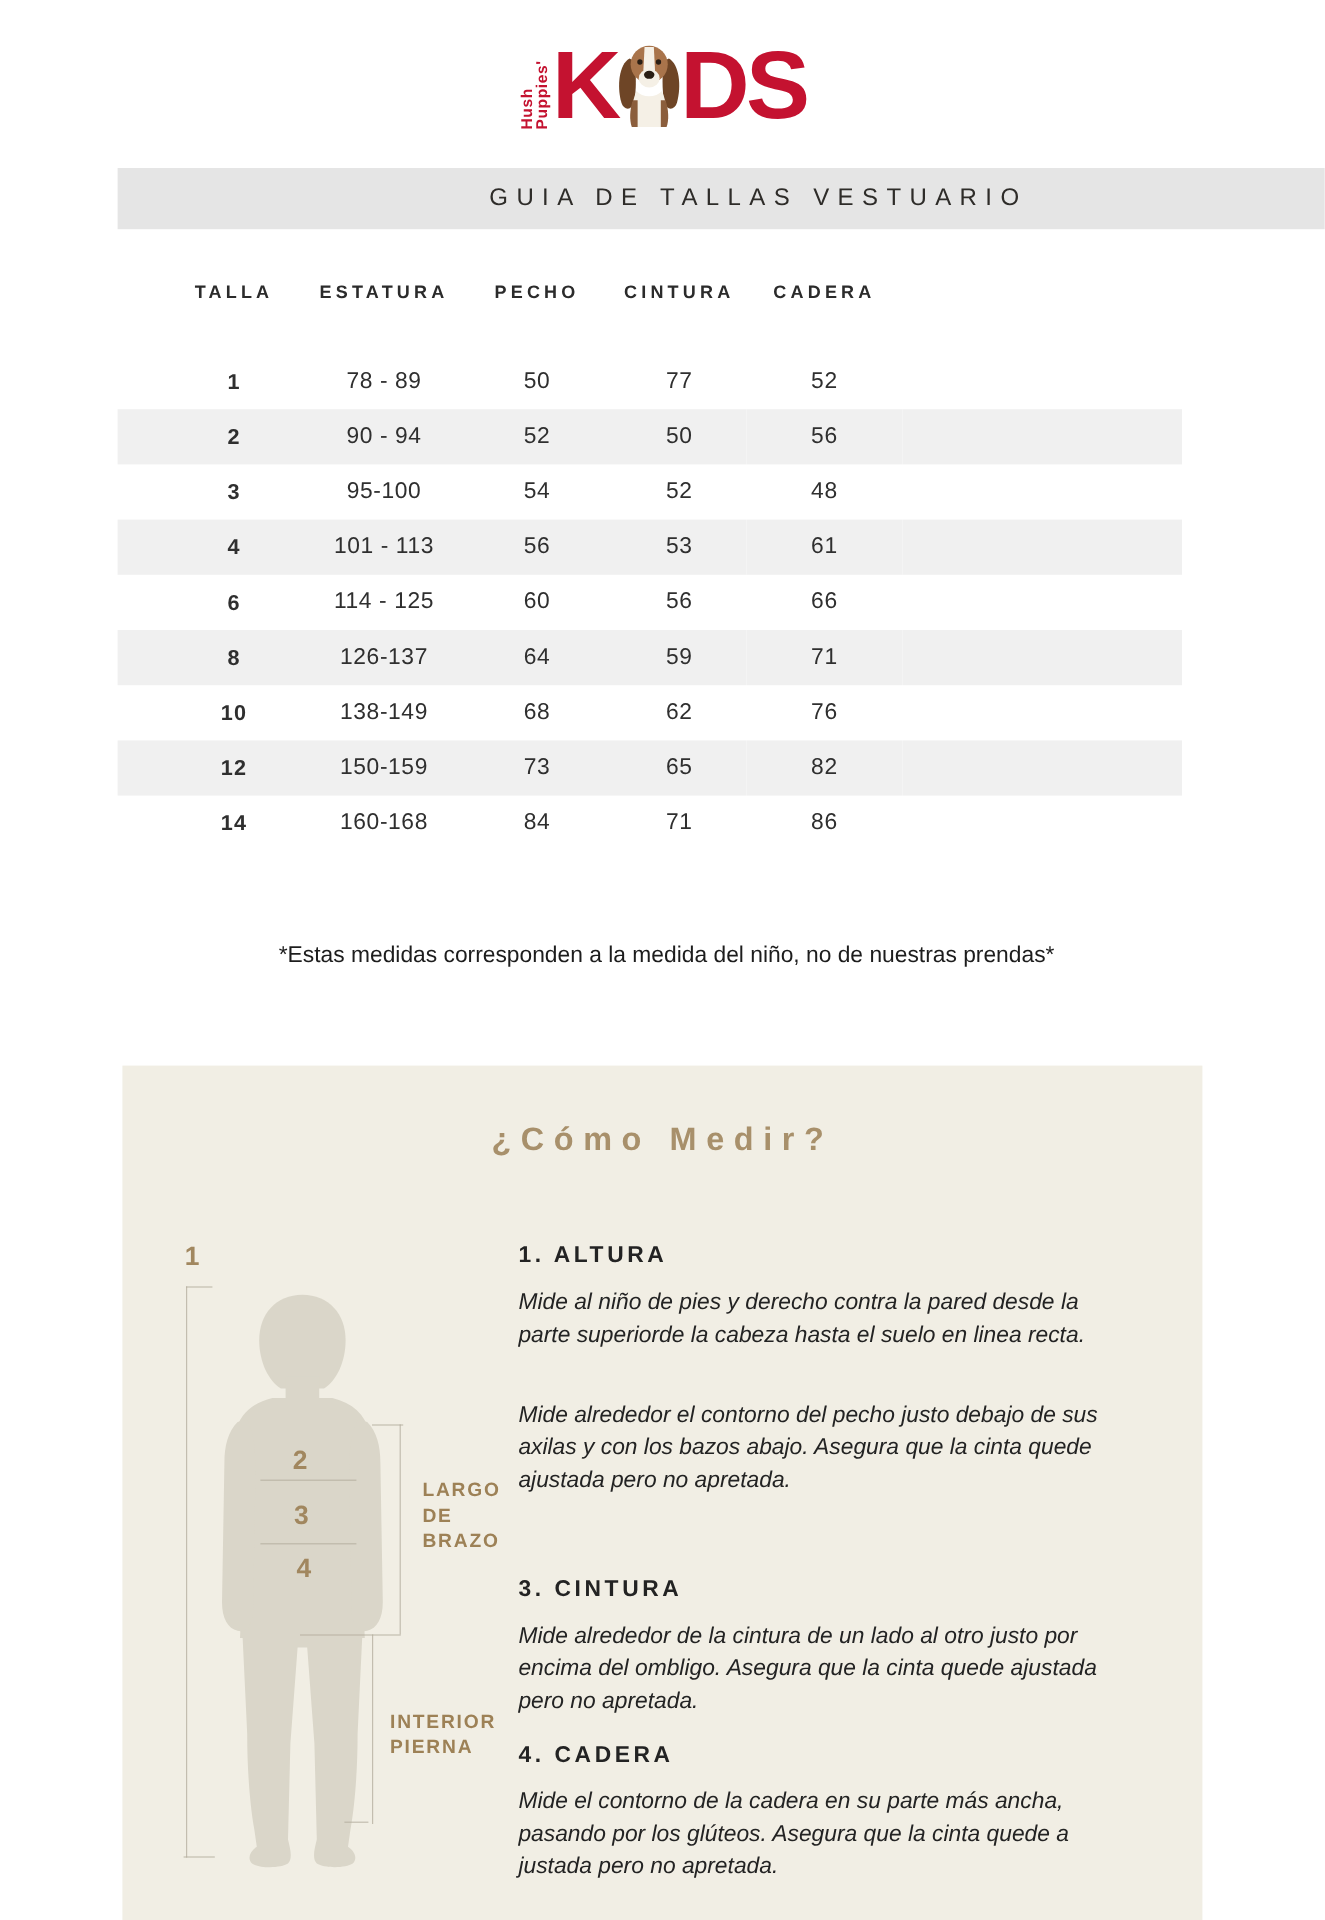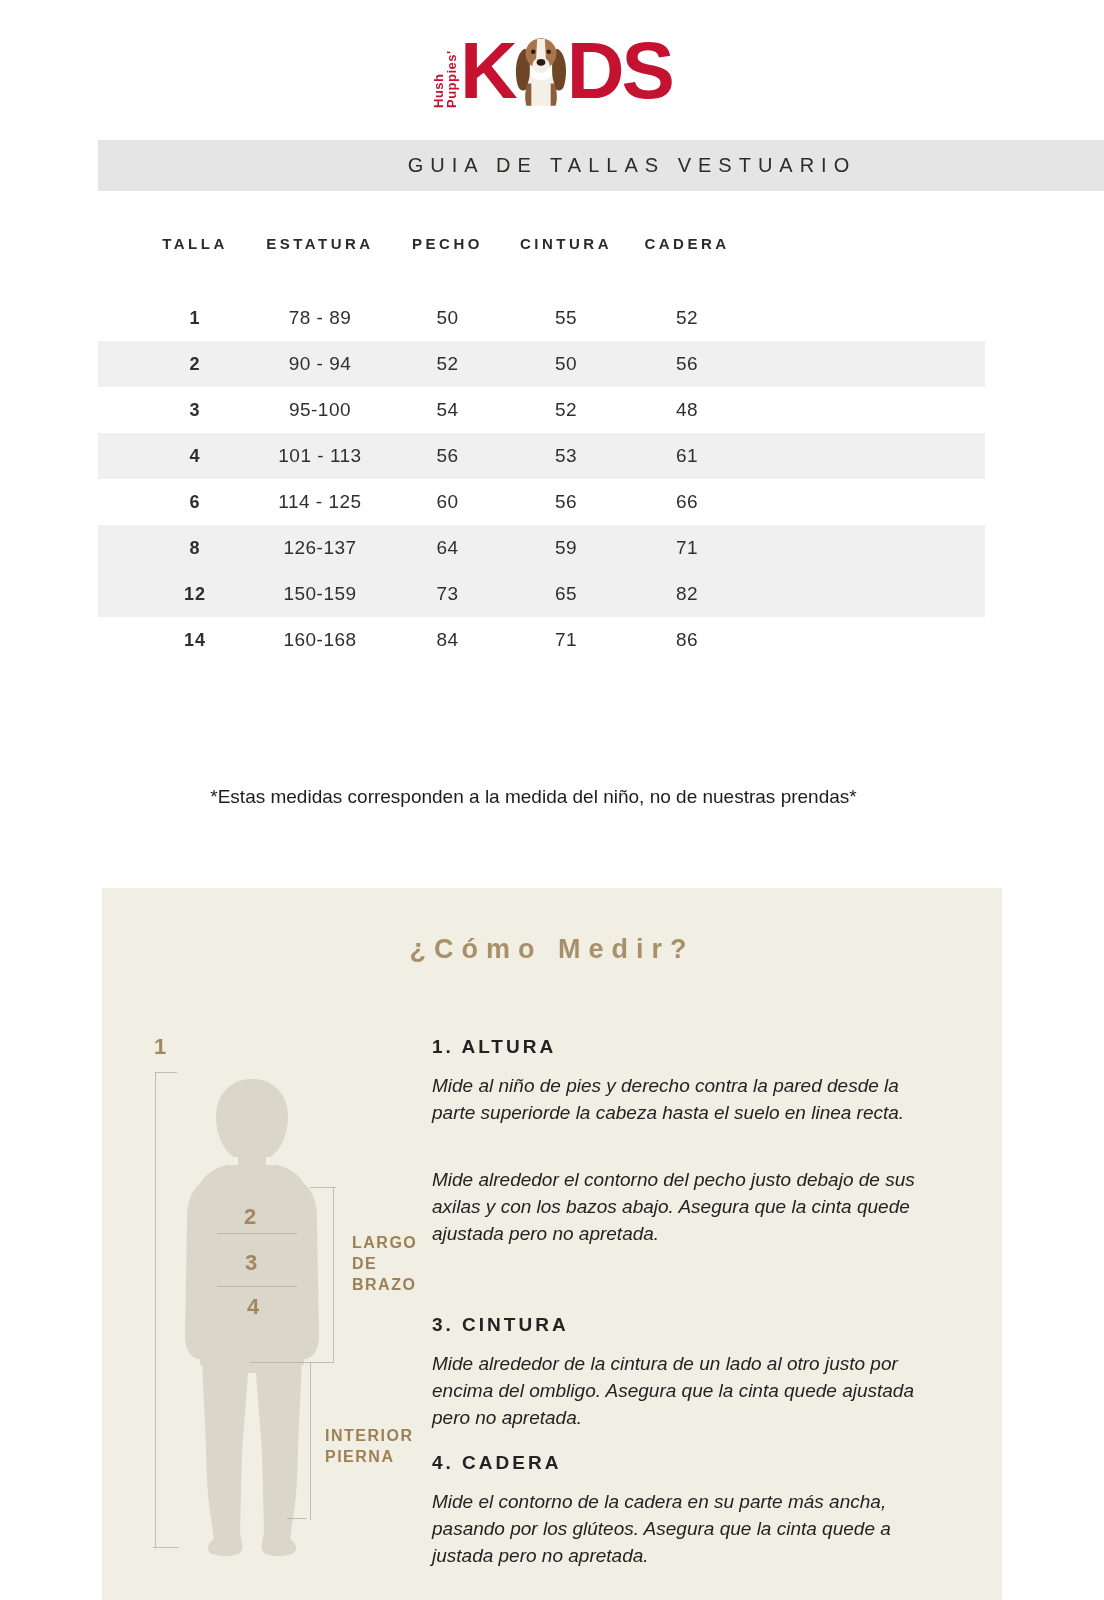--- a/index.html
+++ b/index.html
@@ -25,21 +25,21 @@
   .size-table{position:absolute;left:98px;top:222px;width:887px;border-collapse:collapse;
         table-layout:fixed;}
   .size-table th{font-size:15px;font-weight:bold;letter-spacing:3.5px;color:#2b2b2b;
         padding:12px 0 42px 0;line-height:19px;vertical-align:top;text-align:center;}
   .size-table td{height:44px;font-size:19px;text-align:center;color:#2f2f2f;
         letter-spacing:.5px;}
   .size-table td.talla{font-weight:bold;font-size:18px;letter-spacing:1px;}
   .size-table tr.striped{background:#F0F0F0;}
 
   
-  .note{position:absolute;left:90px;top:786px;width:887px;text-align:center;
+  .note{position:absolute;left:112px;top:786px;width:887px;text-align:center;
         font-size:19px;color:#1d1d1d;}
 
   
   .panel{position:absolute;left:102px;top:888px;width:900px;height:742px;
         background:#F1EEE4;}
   .panel-title{position:absolute;left:0;top:46px;width:100%;text-align:center;
         font-size:27px;font-weight:bold;letter-spacing:8px;color:#A8906B;}
 
   
   .silhouette{position:absolute;left:80px;top:185px;width:140px;height:490px;}
@@ -104,21 +104,21 @@
           <th>CADERA</th>
           <th></th>
         </tr>
     </thead>
     <tbody>
         <tr>
           <td></td>
           <td class="talla">1</td>
           <td>78 - 89</td>
           <td>50</td>
-          <td>55</td>
+          <td>77</td>
           <td>52</td>
           <td></td>
         </tr>
         <tr class="striped">
           <td></td>
           <td class="talla">2</td>
           <td>90 - 94</td>
           <td>52</td>
           <td>50</td>
           <td>56</td>
@@ -151,20 +151,29 @@
           <td>66</td>
           <td></td>
         </tr>
         <tr class="striped">
           <td></td>
           <td class="talla">8</td>
           <td>126-137</td>
           <td>64</td>
           <td>59</td>
           <td>71</td>
+          <td></td>
+        </tr>
+        <tr>
+          <td></td>
+          <td class="talla">10</td>
+          <td>138-149</td>
+          <td>68</td>
+          <td>62</td>
+          <td>76</td>
           <td></td>
         </tr>
         <tr class="striped">
           <td></td>
           <td class="talla">12</td>
           <td>150-159</td>
           <td>73</td>
           <td>65</td>
           <td>82</td>
           <td></td>

